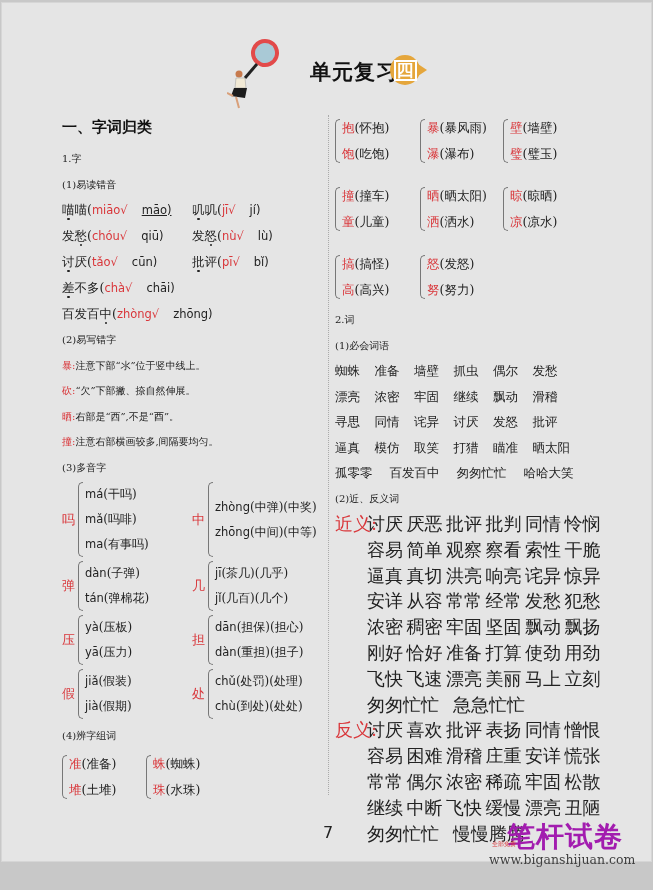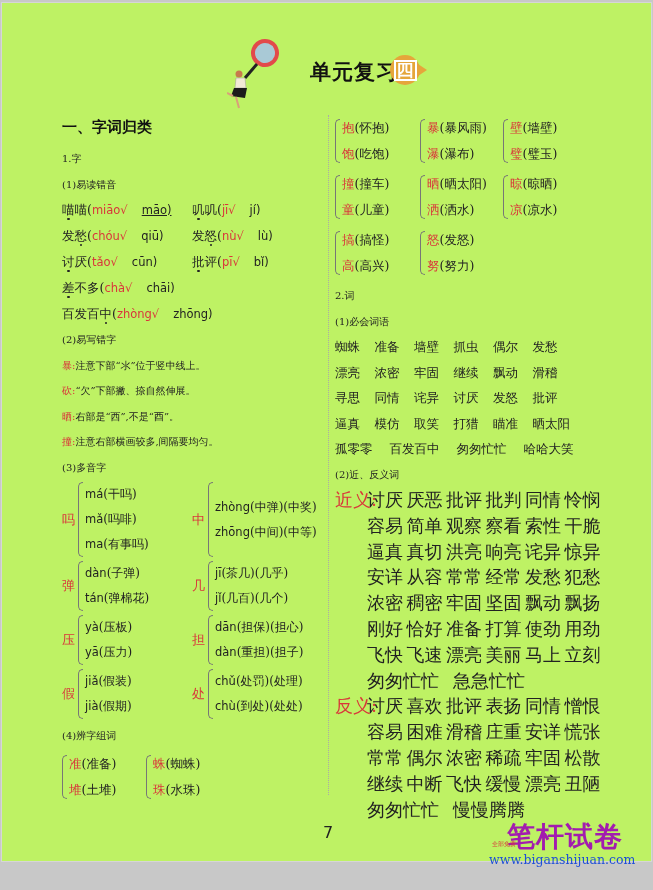--- a/index.html
+++ b/index.html
@@ -1,20 +1,20 @@
 <!DOCTYPE html>
 <html><head>
 <meta charset="utf-8">
 <style>
   * { box-sizing: border-box; margin: 0; padding: 0; }
   html, body { width: 653px; height: 890px; background: #c8c8c8; overflow: hidden; }
   body { font-family: "DejaVu Serif", "Liberation Serif", serif; color: #222; position: relative; }
   .page {
     position: absolute; left: 1px; top: 2px; width: 651px; height: 860px;
-    background: #bef264; border: 1px solid #d6d6d6;
+    background: #e5e5e5; border: 1px solid #d6d6d6;
   }
   .red { color: #d9363a; }
 
   
   .header { position: absolute; left: 225px; top: 33px; width: 200px; height: 75px; }
   .figure { position: absolute; left: 0; top: 0; width: 60px; height: 75px; }
   .title { position: absolute; left: 83px; top: 22px; font-family: "DejaVu Sans", sans-serif; font-weight: bold; font-size: 21px; letter-spacing: 1px; color: #111; }
   .badge { position: absolute; left: 163px; top: 19px; width: 30px; height: 30px; border-radius: 50%; background: #e5a63b; display: flex; align-items: center; justify-content: center; }
   .badge::after { content: ""; position: absolute; right: -7px; top: 9px; border-left: 9px solid #e5a63b; border-top: 6px solid transparent; border-bottom: 6px solid transparent; }
   .badge span { font-family: "DejaVu Sans", sans-serif; font-weight: bold; color: #fff; font-size: 17px; line-height: 1; border: 2px solid #fff; padding: 0 1px; }
@@ -36,34 +36,34 @@
   .poly-list .pl { height: 25px; line-height: 25px; white-space: nowrap; }
 
   .pairs { display: flex; margin-top: 2px; }
   .pair { display: flex; width: 84px; font-size: 12.5px; }
   .pair .brace { margin: 4px 2px 4px 0; }
   .pair .pl { height: 26px; line-height: 26px; white-space: nowrap; }
 
   
   .divider { position: absolute; left: 326px; top: 112px; height: 680px; border-left: 1px dotted #aaa; }
   .col-right { position: absolute; left: 333px; top: 112px; width: 290px; }
-  .pair-grid { display: grid; grid-template-columns: 85px 83px 90px; row-gap: 4px; margin-bottom: 4px; }
+  .pair-grid { display: grid; grid-template-columns: 85px 83px 90px; row-gap: 16px; margin-bottom: 4px; }
   .word-row { display: flex; font-size: 12.5px; height: 25.5px; line-height: 25.5px; white-space: nowrap; }
   .word-row span { width: 39.5px; }
   .word-row.idioms span { width: auto; margin-right: 17px; }
   .syn-row { display: flex; font-size: 18px; height: 25.8px; line-height: 25.8px; white-space: nowrap; }
   .syn-label { width: 32px; }
   .syn-row .w { width: 39.5px; }
   .syn-row.idioms .w { width: auto; margin-right: 14px; }
 
   .page-num { position: absolute; left: 321px; top: 820px; font-family: "DejaVu Sans", sans-serif; font-size: 16px; color: #222; }
   .wm { position: absolute; left: 487px; top: 822px; }
   .wm-title { font-family: "DejaVu Sans", sans-serif; font-size: 28px; font-weight: bold; color: #a21caf; letter-spacing: 1px; margin-left: 20px; line-height: 30px; }
   .wm-tag { position: absolute; left: 5px; top: 18px; font-size: 6px; color: #d9363a; font-family: "DejaVu Sans", sans-serif; }
-  .wm-url { font-family: "DejaVu Serif", serif; font-size: 12.5px; color: #1d4ed8; margin-left: 2px; }
+  .wm-url { font-family: "DejaVu Serif", serif; font-size: 12.5px; color: #404040; margin-left: 2px; }
 </style>
 </head>
 <body>
 
 <div class="page">
 
   <div class="header">
     <svg class="figure" viewBox="0 0 60 75">
       <ellipse cx="38" cy="17" rx="14" ry="14" fill="#e24a4a" transform="rotate(20 38 17)"></ellipse>
       <ellipse cx="38" cy="17" rx="10" ry="10" fill="#a9c9d6" transform="rotate(20 38 17)"></ellipse>

